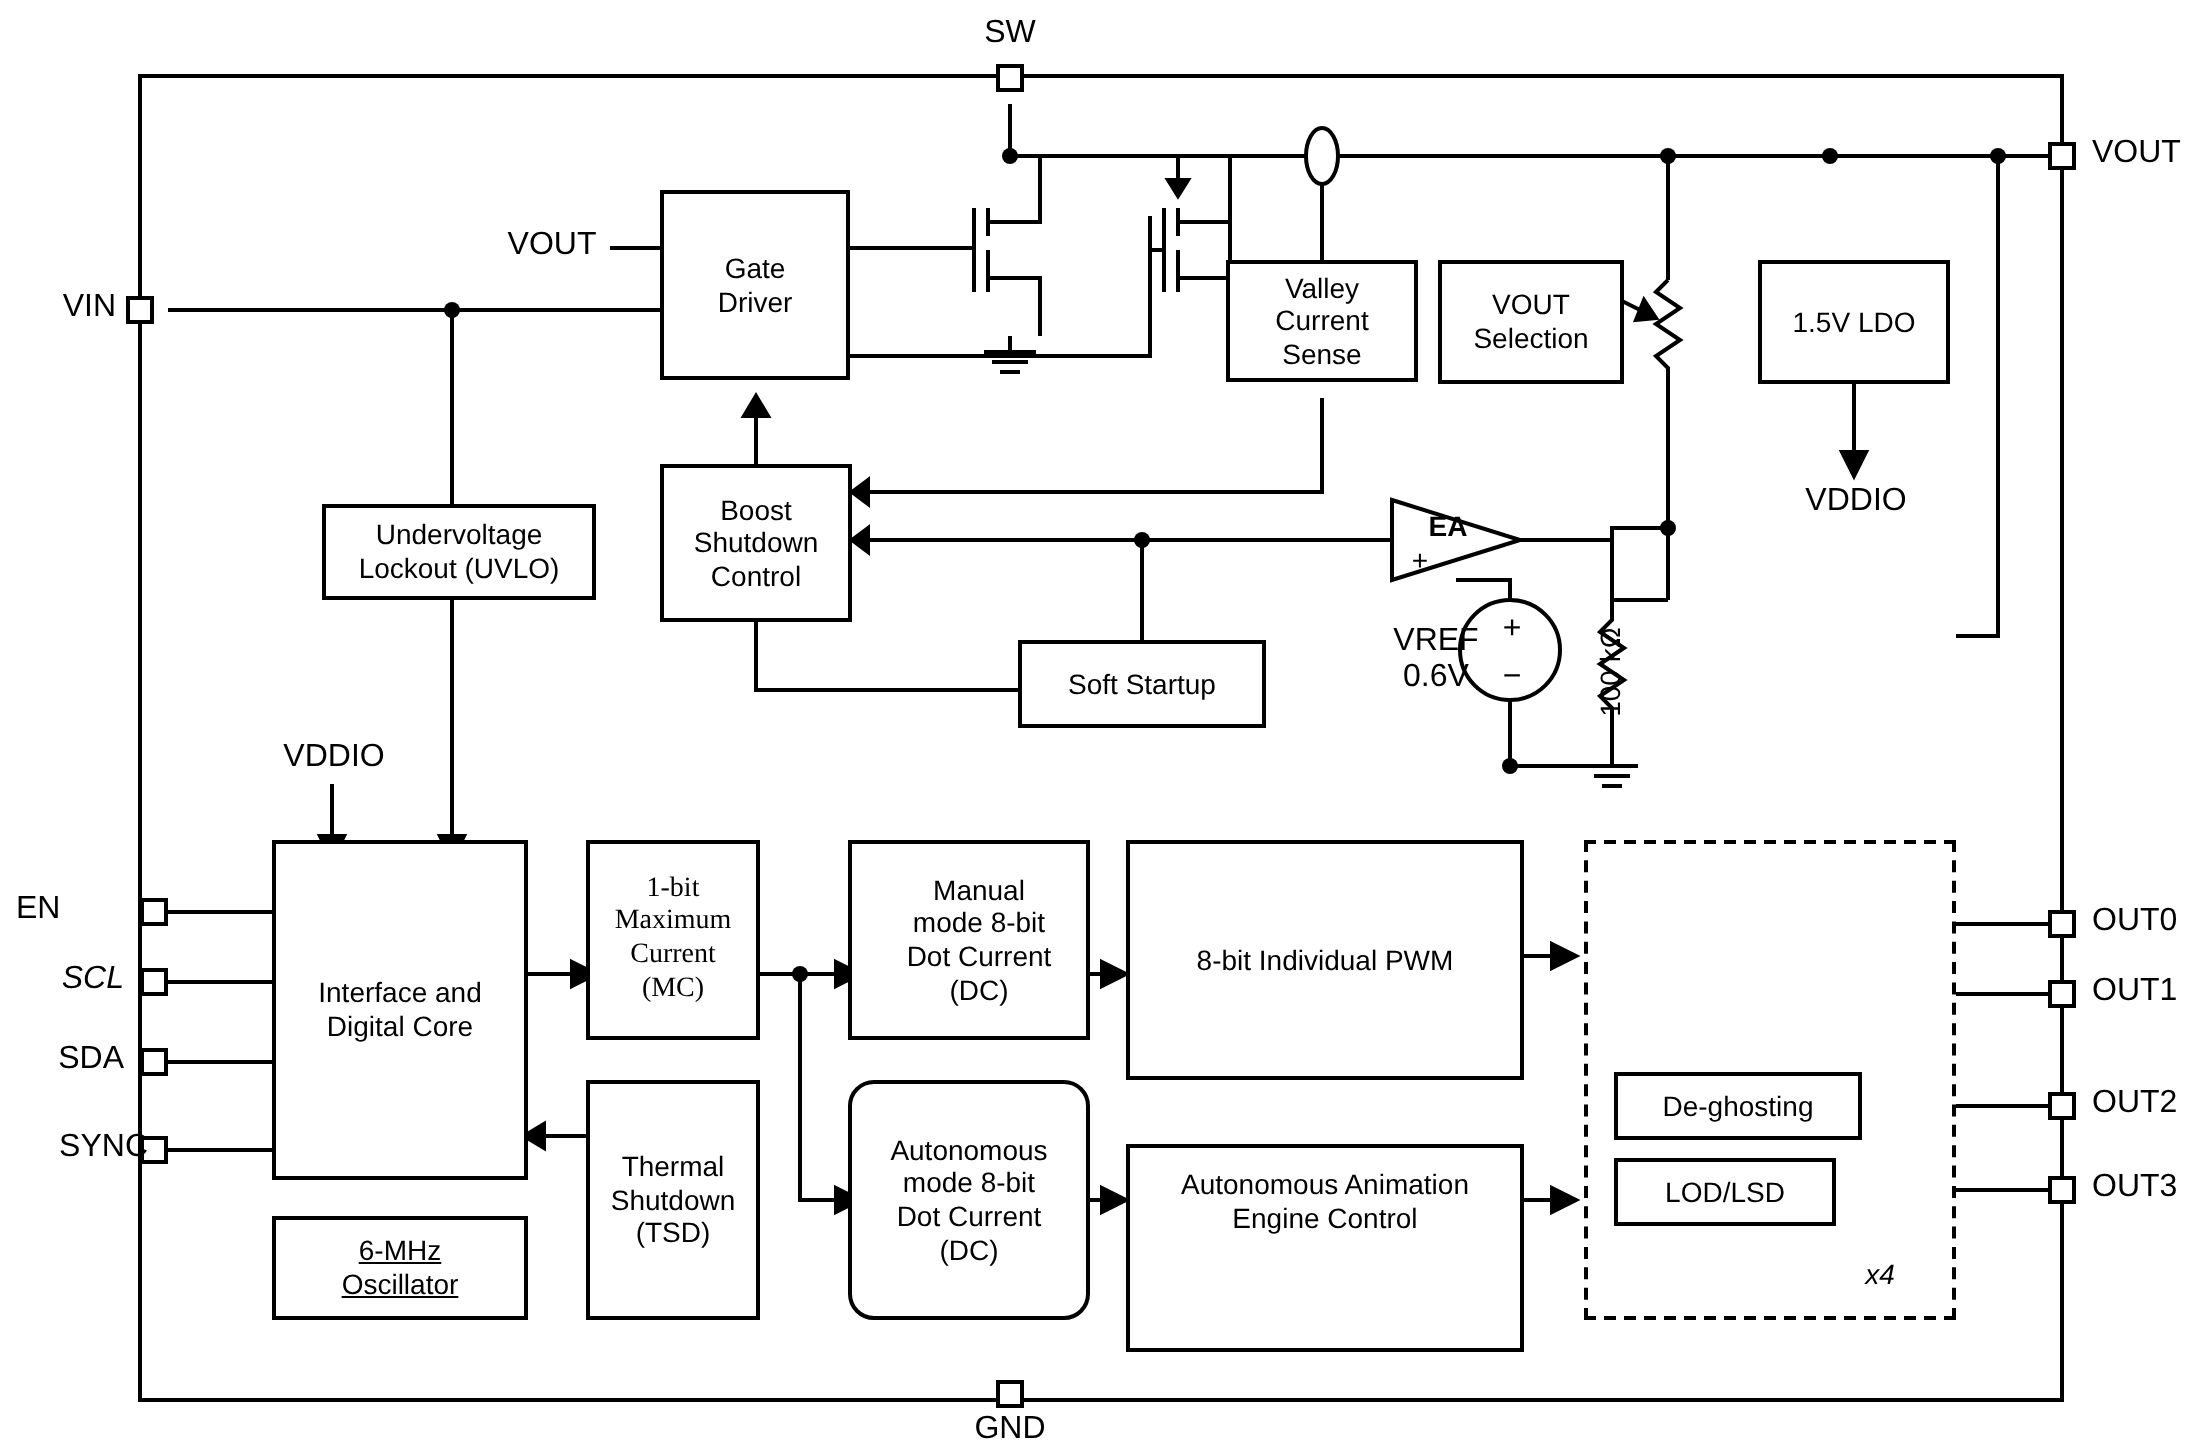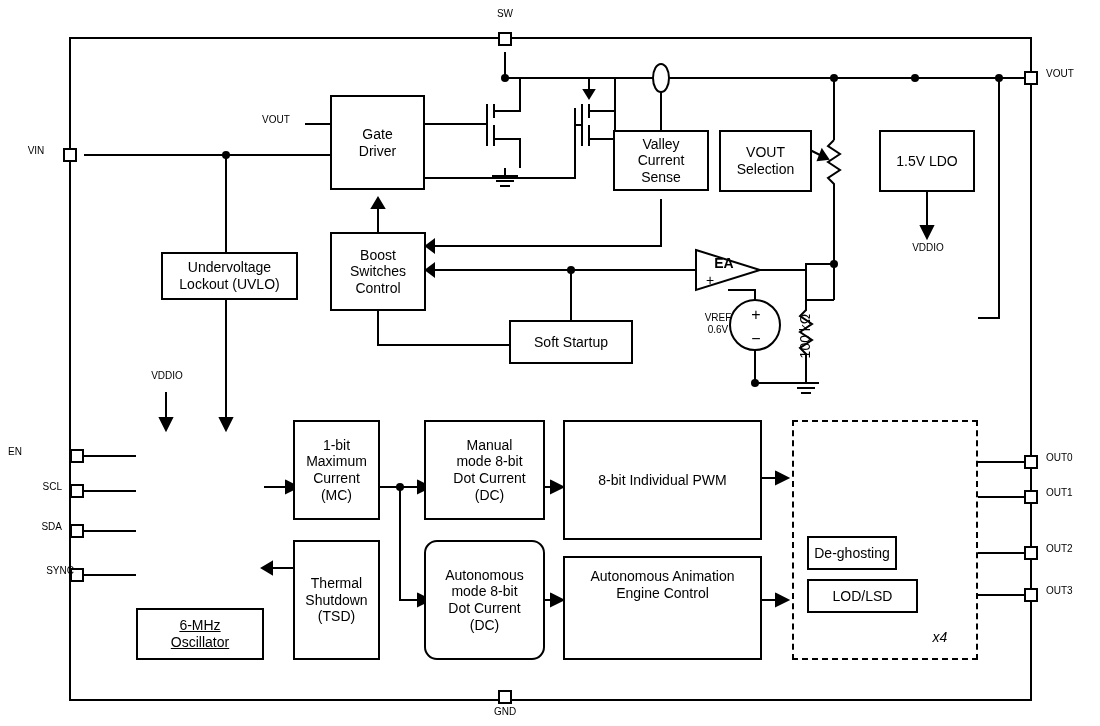--- a/index.html
+++ b/index.html
@@ -26,21 +26,21 @@
     justify-content: center;
     text-align: center;
     line-height: 1.18;
     font-size: 14px;
     white-space: pre-line;
     padding: 2px;
   }
   .blk.dashed { border-style: dashed; border-width: 2px; }
   .lbl {
     position: absolute;
-    font-size: 10px;
+    font-size: 16px;
     white-space: pre-line;
     text-align: center;
     line-height: 1.15;
   }
   .lbl.left { text-align: left; }
   .pin {
     position: absolute;
     width: 14px;
     height: 14px;
     border: 2px solid #000;
@@ -234,27 +234,27 @@
     </g>
   </svg>
 
   <div class="pin" style="left:498px; top:32px;"></div>
   <div class="lbl" style="left:483px; top:8px; width:44px;">SW</div>
 
   <div class="pin" style="left:1024px; top:71px;"></div>
   <div class="lbl left" style="left:1046px; top:68px; width:56px;">VOUT</div>
 
   <div class="pin" style="left:63px; top:148px;"></div>
-  <div class="lbl" style="left:14px; top:145px; width:44px; ">VIN</div>
+  <div class="lbl" style="left:14px; top:145px; width:44px; text-align:right;">VIN</div>
 
   <div class="pin" style="left:70px; top:449px;"></div>
   <div class="lbl" style="left:8px; top:446px; width:54px; text-align:left;">EN</div>
 
   <div class="pin" style="left:70px; top:484px;"></div>
-  <div class="lbl" style="left:8px; top:481px; width:54px; text-align:right;">SCL</div>
+  <div class="lbl" style="left:8px; top:481px; width:54px; text-align:right;font-style:italic;">SCL</div>
 
   <div class="pin" style="left:70px; top:524px;"></div>
   <div class="lbl" style="left:8px; top:521px; width:54px; text-align:right;">SDA</div>
 
   <div class="pin" style="left:70px; top:568px;"></div>
   <div class="lbl" style="left:0px; top:565px; width:62px; text-align:right;padding-left:12px;">SYNC</div>
 
   <div class="pin" style="left:1024px; top:455px;"></div>
   <div class="lbl left" style="left:1046px; top:452px; width:56px;">OUT0</div>
 
@@ -279,57 +279,59 @@
 
   <div class="blk" style="left:719px; top:130px; width:93px; height:62px;">VOUT
 Selection</div>
 
   <div class="blk" style="left:879px; top:130px; width:96px; height:62px;">1.5V LDO</div>
 
   <div class="blk" style="left:161px; top:252px; width:137px; height:48px;">Undervoltage
 Lockout (UVLO)</div>
 
   <div class="blk" style="left:330px; top:232px; width:96px; height:79px;">Boost
-Switches
+Shutdown
 Control</div>
 
   <div class="blk" style="left:509px; top:320px; width:124px; height:44px;">Soft Startup</div>
 
 
+  <div class="blk" style="left:136px; top:420px; width:128px; height:170px;">Interface and
+Digital Core</div>
 
   <div class="blk" style="left:136px; top:608px; width:128px; height:52px;text-decoration:underline;">6-MHz
 Oscillator</div>
 
-  <div class="blk" style="left:293px; top:420px; width:87px; height:100px;">1-bit
+  <div class="blk" style="left:293px; top:420px; width:87px; height:100px;font-family:Liberation Serif, serif;">1-bit
 Maximum
 Current
 (MC)</div>
 
   <div class="blk" style="left:293px; top:540px; width:87px; height:120px;">Thermal
 Shutdown
 (TSD)</div>
 
   <div class="blk" style="left:424px; top:420px; width:121px; height:100px;padding-left:12px;">Manual
 mode 8-bit
 Dot Current
 (DC)</div>
 
   <div class="blk" style="left:424px; top:540px; width:121px; height:120px;border-radius:13px;">Autonomous
 mode 8-bit
 Dot Current
 (DC)</div>
 
   <div class="blk" style="left:563px; top:420px; width:199px; height:120px;">8-bit Individual PWM</div>
 
-  <div class="blk" style="left:563px; top:556px; width:199px; height:104px; align-items:flex-start; padding-top:10px;">Autonomous Animation
+  <div class="blk" style="left:563px; top:572px; width:199px; height:104px; align-items:flex-start; padding-top:10px;">Autonomous Animation
 Engine Control</div>
 
   <div class="blk dashed" style="left:792px; top:420px; width:186px; height:240px;"></div>
 
-  <div class="blk" style="left:807px; top:536px; width:90px; height:34px;">De-ghosting</div>
+  <div class="blk" style="left:807px; top:536px; width:124px; height:34px;">De-ghosting</div>
 
   <div class="blk" style="left:807px; top:579px; width:111px; height:34px;">LOD/LSD</div>
 
   <div class="lbl italic" style="left:920px; top:629px; width:40px; font-size:14px;">x4</div>
 
   <div class="lbl" style="left:246px; top:114px; width:60px;">VOUT</div>
 
   <div class="lbl" style="left:893px; top:242px; width:70px;">VDDIO</div>
 
   <div class="lbl" style="left:132px; top:370px; width:70px;">VDDIO</div>

